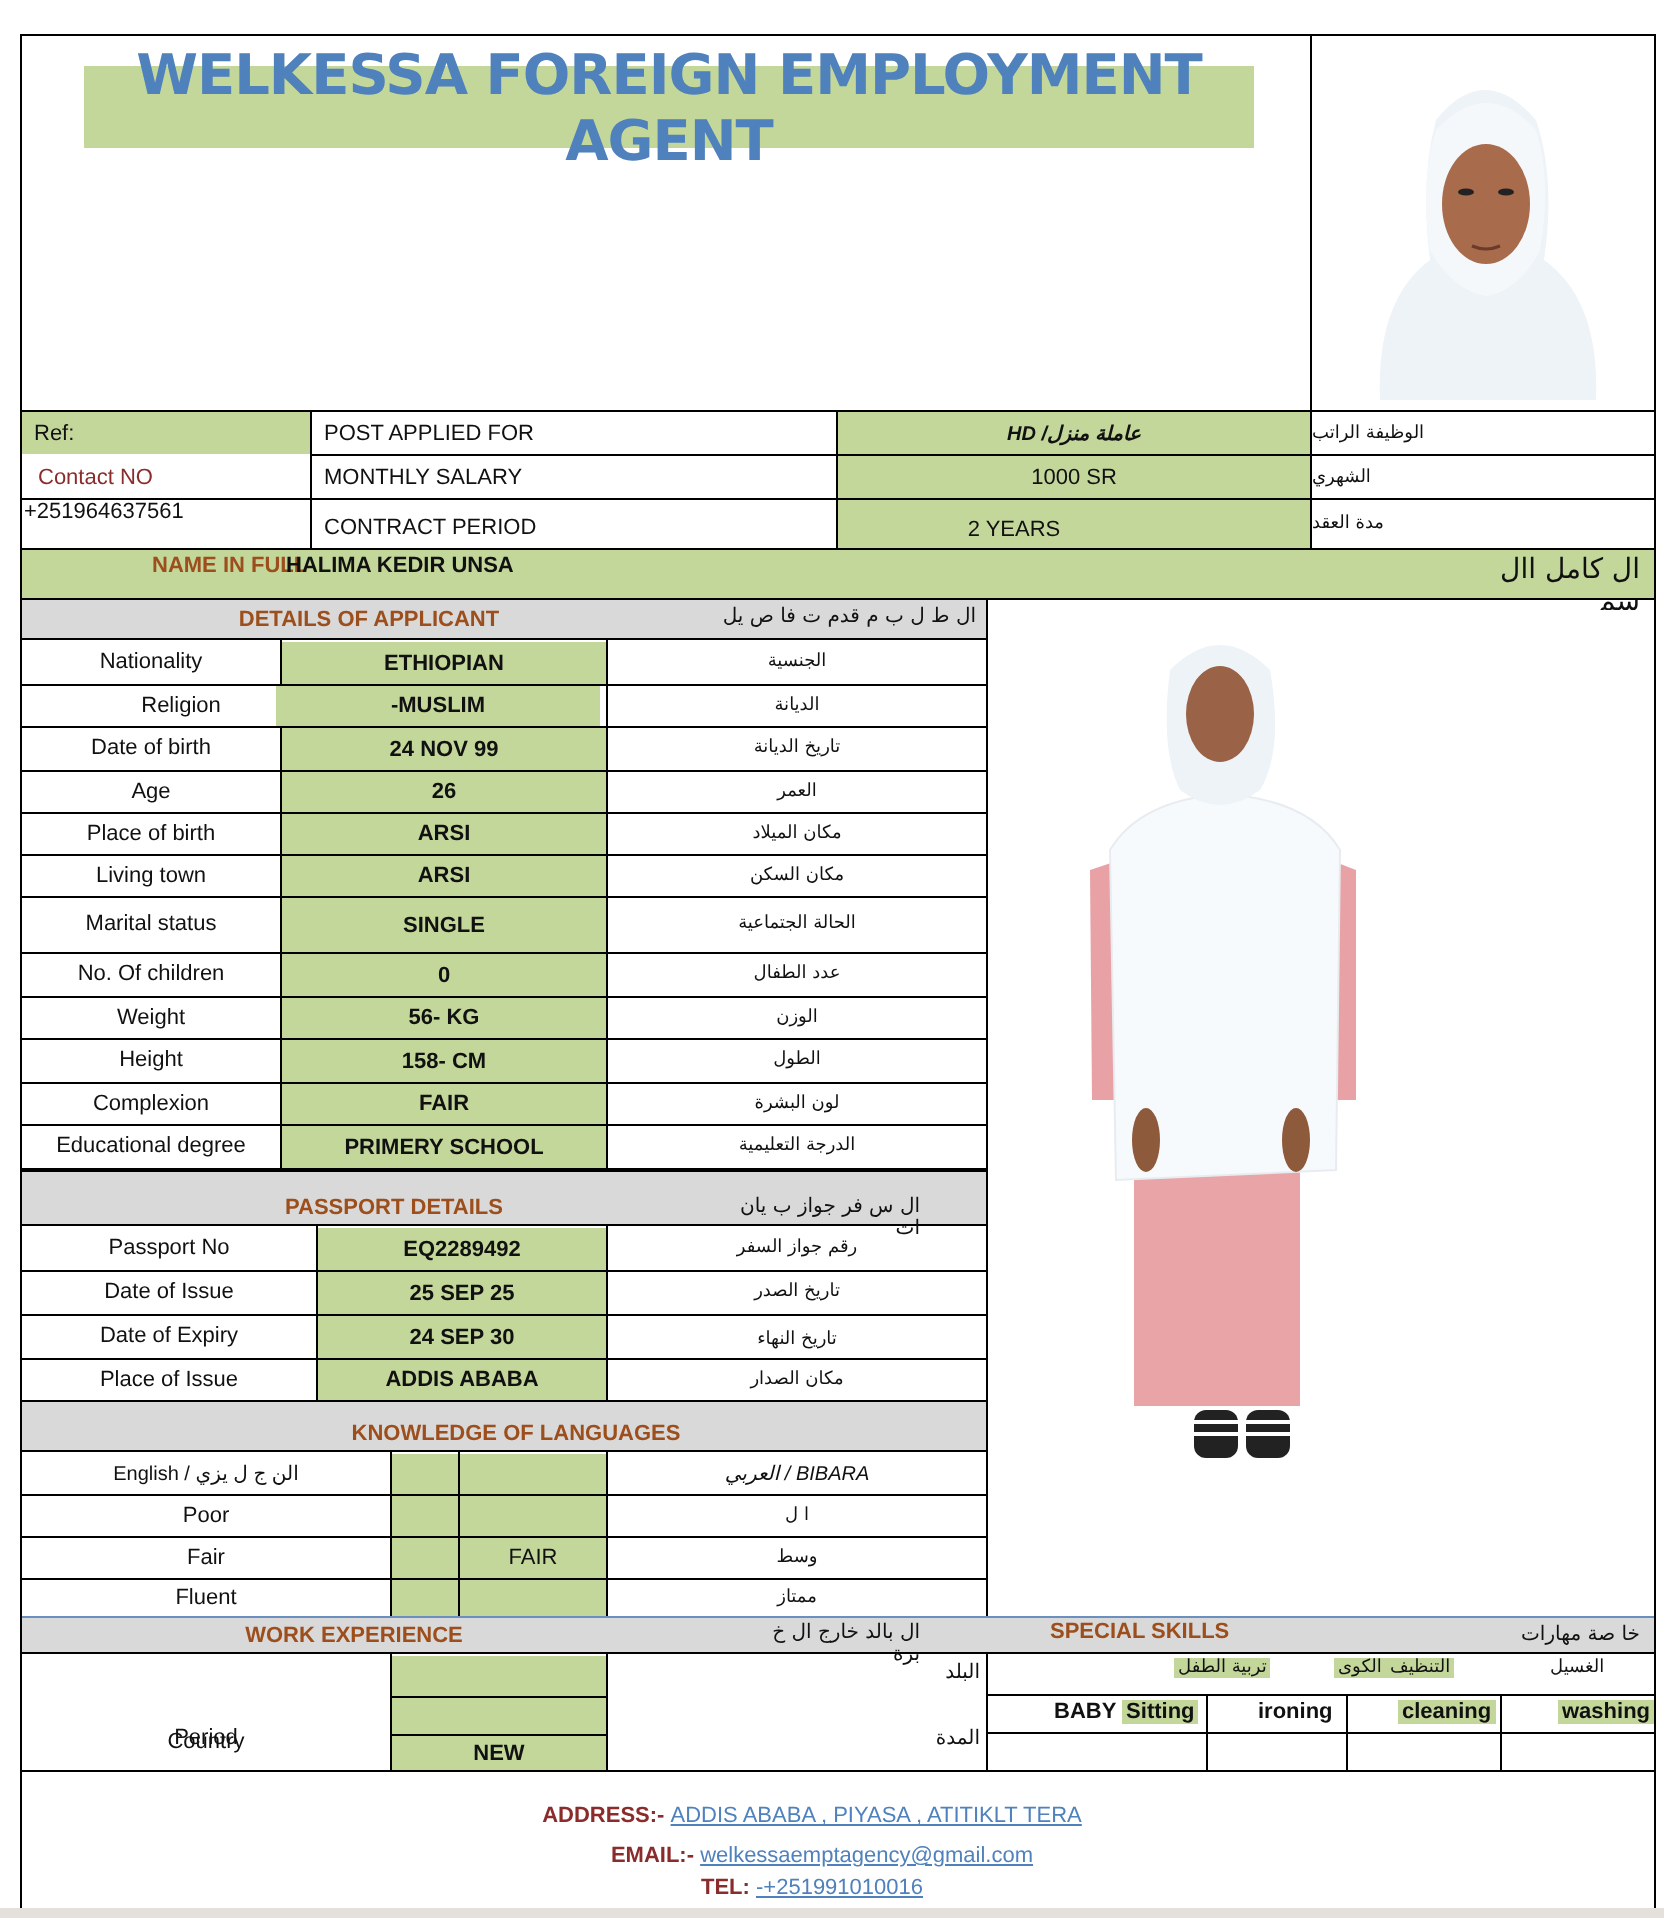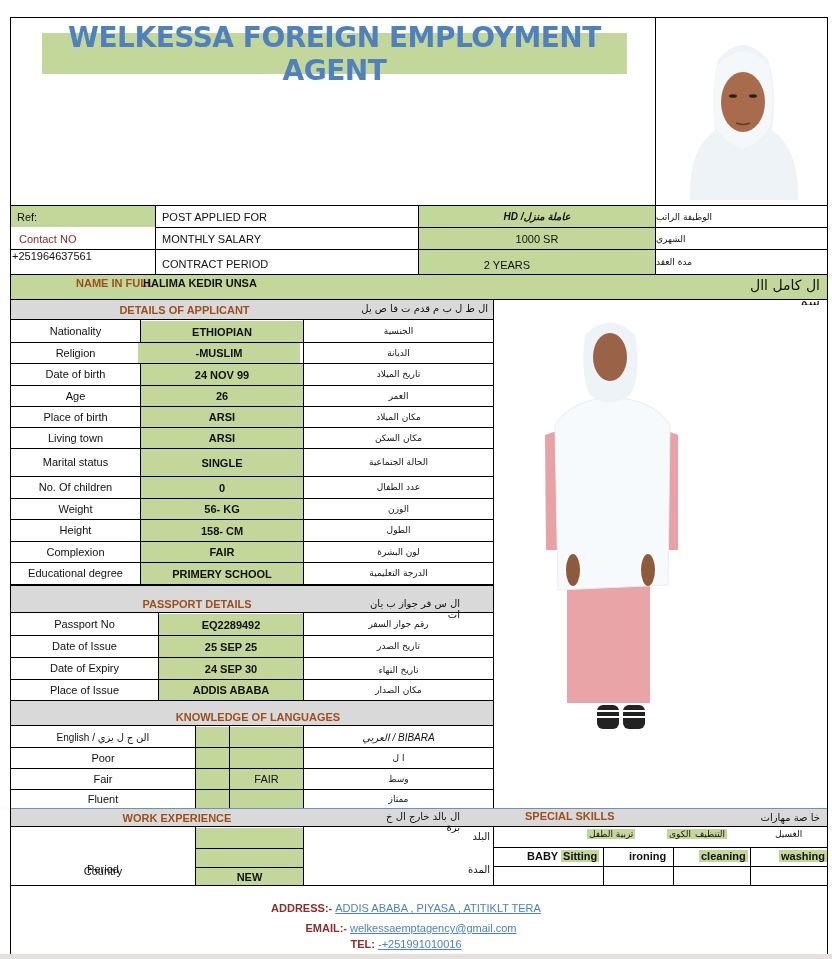--- a/index.html
+++ b/index.html
@@ -89,27 +89,27 @@
 <div class="abs grey" style="left:11px; top:300px; width:482px; height:20px; border-bottom:1px solid #000;"></div>
 <div class="abs brown center" style="left:11px; top:300px; width:335px; height:19px;">DETAILS OF APPLICANT</div>
 <div class="abs ar" style="left:360px; top:303px; width:128px; direction:rtl; text-align:right; font-size:10px;">ال ط ل ب م قدم ت فا ص يل</div>
 
 <div id="applicant-rows">
     <div class="line-h" style="left:11px; top:342px; width:482px;"></div>
        <div class="abs center" style="left:11px; top:320px; width:129px; height:22px;">Nationality</div>
        <div class="abs green center bold" style="left:141px; top:321px; width:162px; height:21px;">ETHIOPIAN</div>
        <div class="abs center ar" style="left:304px; top:320px; width:189px; height:22px; direction:rtl;">الجنسية</div>
     <div class="line-h" style="left:11px; top:363px; width:482px;"></div>
-       <div class="abs center" style="left:11px; top:342px; width:129px; height:21px;text-align:right;">Religion</div>
+       <div class="abs center" style="left:26px; top:342px; width:129px; height:21px;text-align:right;">Religion</div>
        <div class="abs green center bold" style="left:138px; top:343px; width:162px; height:20px;">-MUSLIM</div>
        <div class="abs center ar" style="left:304px; top:342px; width:189px; height:21px; direction:rtl;">الديانة</div>
     <div class="line-h" style="left:11px; top:385px; width:482px;"></div>
        <div class="abs center" style="left:11px; top:363px; width:129px; height:22px;">Date of birth</div>
        <div class="abs green center bold" style="left:141px; top:364px; width:162px; height:21px;">24 NOV 99</div>
-       <div class="abs center ar" style="left:304px; top:363px; width:189px; height:22px; direction:rtl;">تاريخ الميلاد</div>
+       <div class="abs center ar" style="left:304px; top:363px; width:189px; height:22px; direction:rtl;">تاريخ الديانة</div>
     <div class="line-h" style="left:11px; top:406px; width:482px;"></div>
        <div class="abs center" style="left:11px; top:385px; width:129px; height:21px;">Age</div>
        <div class="abs green center bold" style="left:141px; top:386px; width:162px; height:20px;">26</div>
        <div class="abs center ar" style="left:304px; top:385px; width:189px; height:21px; direction:rtl;">العمر</div>
     <div class="line-h" style="left:11px; top:427px; width:482px;"></div>
        <div class="abs center" style="left:11px; top:406px; width:129px; height:21px;">Place of birth</div>
        <div class="abs green center bold" style="left:141px; top:407px; width:162px; height:20px;">ARSI</div>
        <div class="abs center ar" style="left:304px; top:406px; width:189px; height:21px; direction:rtl;">مكان الميلاد</div>
     <div class="line-h" style="left:11px; top:448px; width:482px;"></div>
        <div class="abs center" style="left:11px; top:427px; width:129px; height:21px;">Living town</div>

